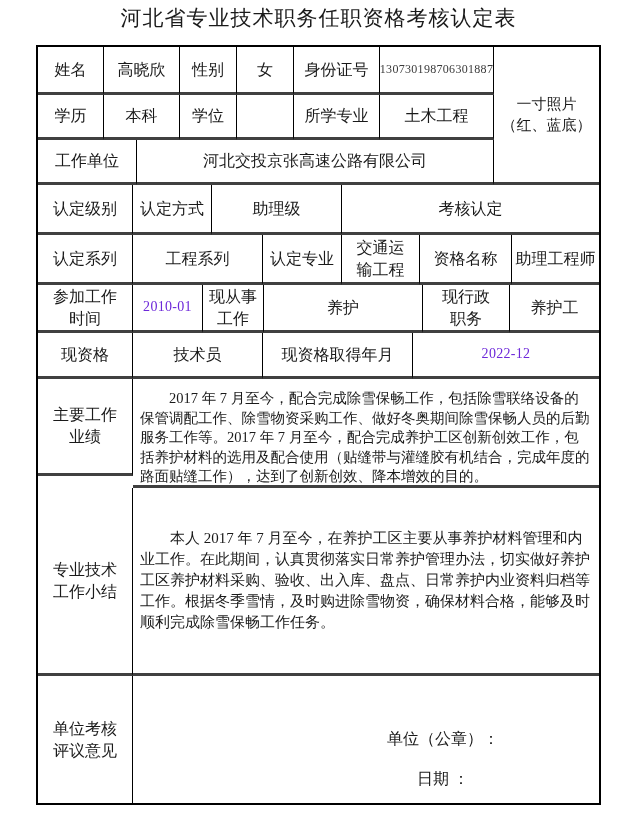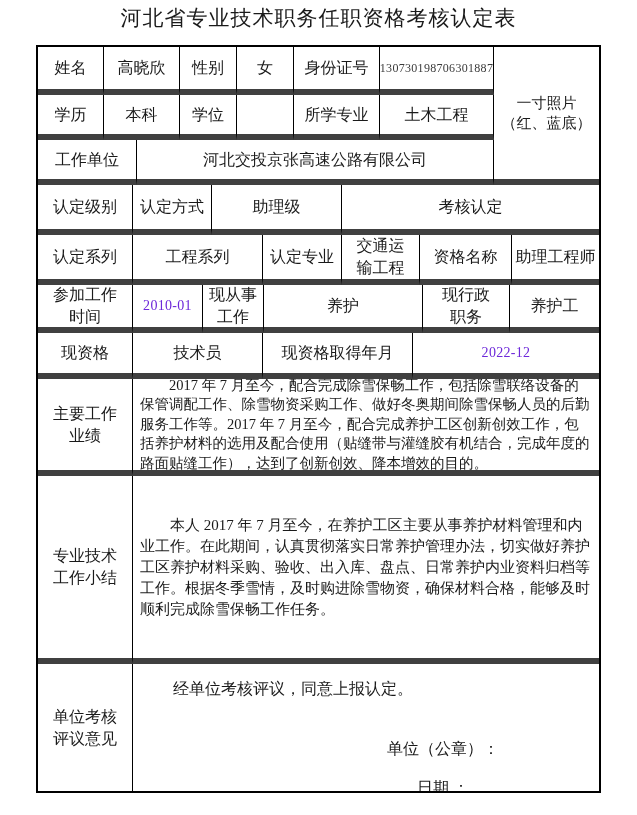--- a/index.html
+++ b/index.html
@@ -21,21 +21,21 @@
     width: 565px;
     margin: 13px auto 0 auto;
     border: 2px solid #000;
     box-sizing: border-box;
   }
   .row { display: flex; }
   .colstack { display: flex; flex-direction: column; }
   .c {
     box-sizing: border-box;
     border-right: 1px solid #000;
-    border-bottom: 6px solid #404040;
+    border-bottom: 3px solid #404040;
     display: flex;
     align-items: center;
     justify-content: center;
     text-align: center;
     white-space: pre-line;
     font-size: 16px;
     line-height: 1.35;
     overflow: hidden;
   }
   .c.last { border-right: none; }
@@ -132,37 +132,36 @@
     <div class="row">
       <div class="c" style="width:95px;height:46px;">现资格</div>
       <div class="c" style="width:130px;height:46px;">技术员</div>
       <div class="c" style="width:150px;height:46px;">现资格取得年月</div>
       <div class="c last datenum" style="width:186px;height:46px;">2022-12</div>
     </div>
 
     <div class="row">
       <div class="c" style="width:95px;height:97px;">主要工作
 业绩</div>
-      <div class="c last para" style="width:466px;height:97px;">
+      <div class="c last para" style="width:466px;height:97px;margin-top:12px;">
         <div class="ptext ach">2017 年 7 月至今，配合完成除雪保畅工作，包括除雪联络设备的保管调配工作、除雪物资采购工作、做好冬奥期间除雪保畅人员的后勤服务工作等。2017 年 7 月至今，配合完成养护工区创新创效工作，包括养护材料的选用及配合使用（贴缝带与灌缝胶有机结合，完成年度的路面贴缝工作），达到了创新创效、降本增效的目的。</div>
       </div>
     </div>
 
     <div class="row">
       <div class="c" style="width:95px;height:188px;">专业技术
 工作小结</div>
       <div class="c last" style="width:466px;height:188px;">
         <div class="ptext sum">本人 2017 年 7 月至今，在养护工区主要从事养护材料管理和内业工作。在此期间，认真贯彻落实日常养护管理办法，切实做好养护工区养护材料采购、验收、出入库、盘点、日常养护内业资料归档等工作。根据冬季雪情，及时购进除雪物资，确保材料合格，能够及时顺利完成除雪保畅工作任务。</div>
       </div>
     </div>
 
     <div class="row bottom">
       <div class="c" style="width:95px;height:127px;">单位考核
 评议意见</div>
       <div class="c last opinion" style="width:466px;height:127px;">
-        <div class="op-text">经单位考核评议，同意上报认定。</div>
         <div class="op-seal">单位（公章）：</div>
         <div class="op-date">日期 ：</div>
       </div>
     </div>
 
   </div>
 </div>
 
 </body></html>

